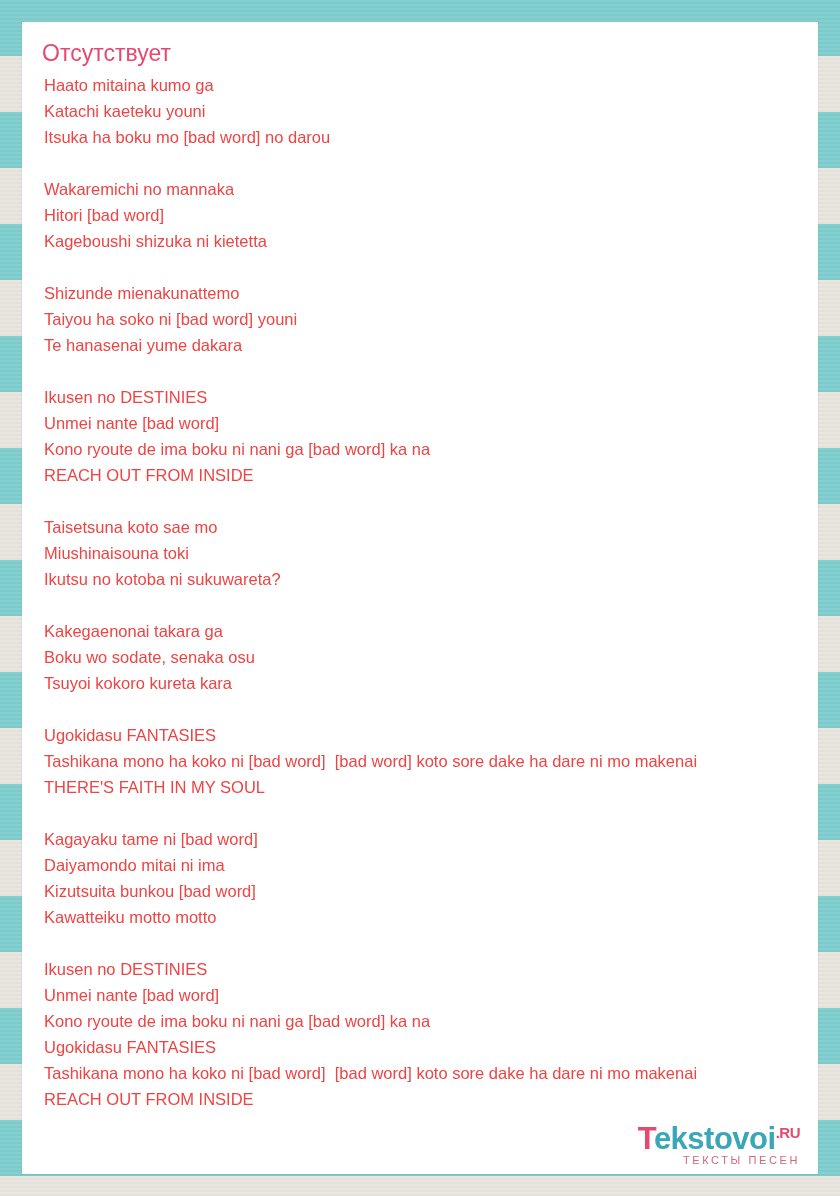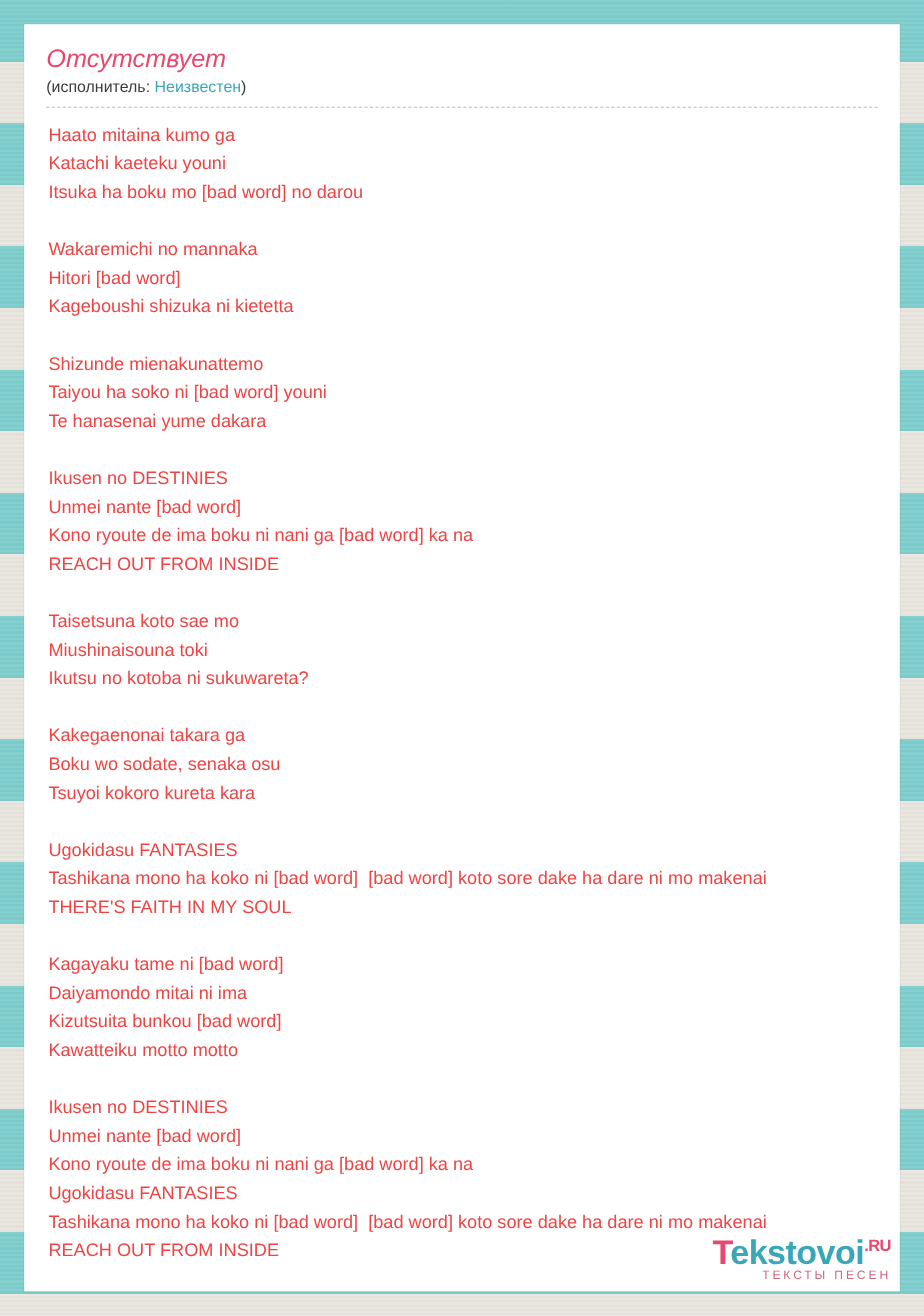--- a/index.html
+++ b/index.html
@@ -56,21 +56,20 @@
   .inner {
     padding: 18px 20px 0 20px;
   }
   .song-title {
     color: #e8486f;
     font-size: 23px;
     font-weight: normal;
     line-height: 1.2;
     margin: 0 0 4px 0;
     padding: 0;
-    font-style: italic;
   }
   .artist-line {
     font-size: 14.5px;
     color: #3c3c3c;
     padding: 0 0 9px 0;
     border-bottom: 1px dashed #bdbdbd;
     margin-bottom: 12px;
   }
   .artist-link {
     color: #3aa7b8;
@@ -85,21 +84,21 @@
   }
   .lyrics .line {
     white-space: pre;
     height: 26px;
   }
   .lyrics .blank {
     height: 26px;
   }
   .watermark {
     position: absolute;
-    right: 8px;
+    right: 18px;
     bottom: 8px;
     text-align: right;
     z-index: 3;
     line-height: 1;
   }
   .wm-main {
     font-size: 31px;
     font-weight: bold;
     letter-spacing: -0.5px;
   }
@@ -117,23 +116,20 @@
 <body>
 
 <div class="bg-stripes"></div>
 <div class="bg-noise"></div>
 
 <div class="page">
   <div class="inner">
 
     <h1 class="song-title">Отсутствует</h1>
 
-    <div class="artist-line">
-      <span>(исполнитель: </span><a class="artist-link" href="#">Неизвестен</a><span>)</span>
-    </div>
 
     <div class="lyrics" id="lyrics-body"><div class="line">Haato mitaina kumo ga</div><div class="line">Katachi kaeteku youni</div><div class="line">Itsuka ha boku mo [bad word] no darou</div><div class="blank">&nbsp;</div><div class="line">Wakaremichi no mannaka</div><div class="line">Hitori [bad word]</div><div class="line">Kageboushi shizuka ni kietetta</div><div class="blank">&nbsp;</div><div class="line">Shizunde mienakunattemo</div><div class="line">Taiyou ha soko ni [bad word] youni</div><div class="line">Te hanasenai yume dakara</div><div class="blank">&nbsp;</div><div class="line">Ikusen no DESTINIES</div><div class="line">Unmei nante [bad word]</div><div class="line">Kono ryoute de ima boku ni nani ga [bad word] ka na</div><div class="line">REACH OUT FROM INSIDE</div><div class="blank">&nbsp;</div><div class="line">Taisetsuna koto sae mo</div><div class="line">Miushinaisouna toki</div><div class="line">Ikutsu no kotoba ni sukuwareta?</div><div class="blank">&nbsp;</div><div class="line">Kakegaenonai takara ga</div><div class="line">Boku wo sodate, senaka osu</div><div class="line">Tsuyoi kokoro kureta kara</div><div class="blank">&nbsp;</div><div class="line">Ugokidasu FANTASIES</div><div class="line">Tashikana mono ha koko ni [bad word]  [bad word] koto sore dake ha dare ni mo makenai</div><div class="line">THERE'S FAITH IN MY SOUL</div><div class="blank">&nbsp;</div><div class="line">Kagayaku tame ni [bad word]</div><div class="line">Daiyamondo mitai ni ima</div><div class="line">Kizutsuita bunkou [bad word]</div><div class="line">Kawatteiku motto motto</div><div class="blank">&nbsp;</div><div class="line">Ikusen no DESTINIES</div><div class="line">Unmei nante [bad word]</div><div class="line">Kono ryoute de ima boku ni nani ga [bad word] ka na</div><div class="line">Ugokidasu FANTASIES</div><div class="line">Tashikana mono ha koko ni [bad word]  [bad word] koto sore dake ha dare ni mo makenai</div><div class="line">REACH OUT FROM INSIDE</div></div>
 
   </div>
 
   <div class="watermark">
     <div class="wm-main"><span class="wm-t">T</span><span class="wm-rest">ekstovoi</span><span class="wm-ru">.RU</span></div>
     <div class="wm-sub">ТЕКСТЫ ПЕСЕН</div>
   </div>
 </div>

